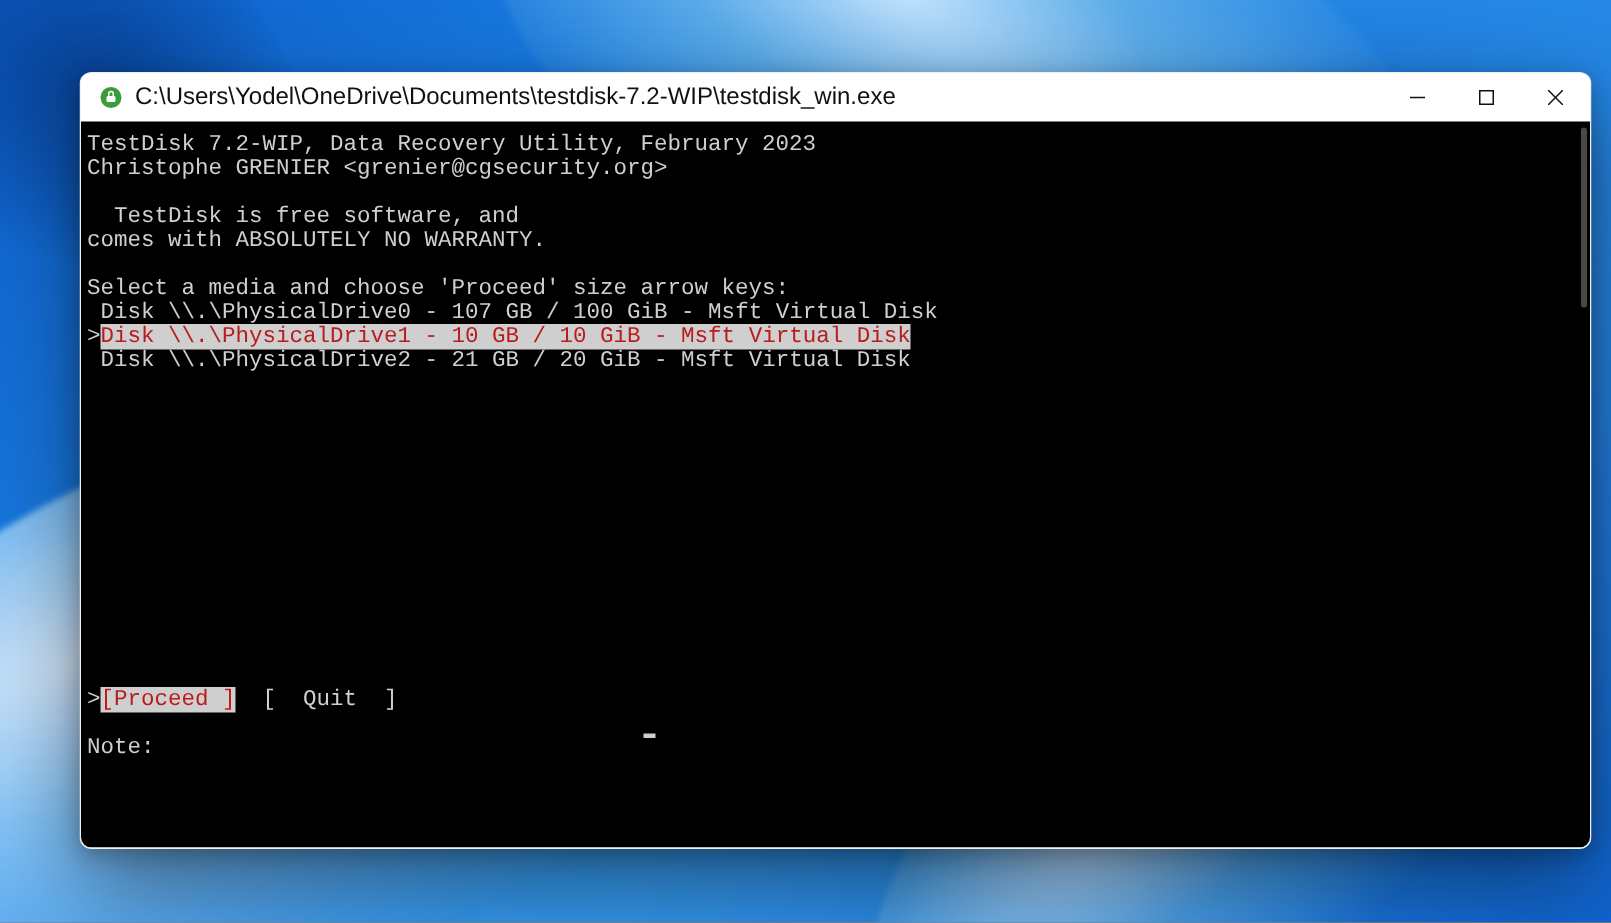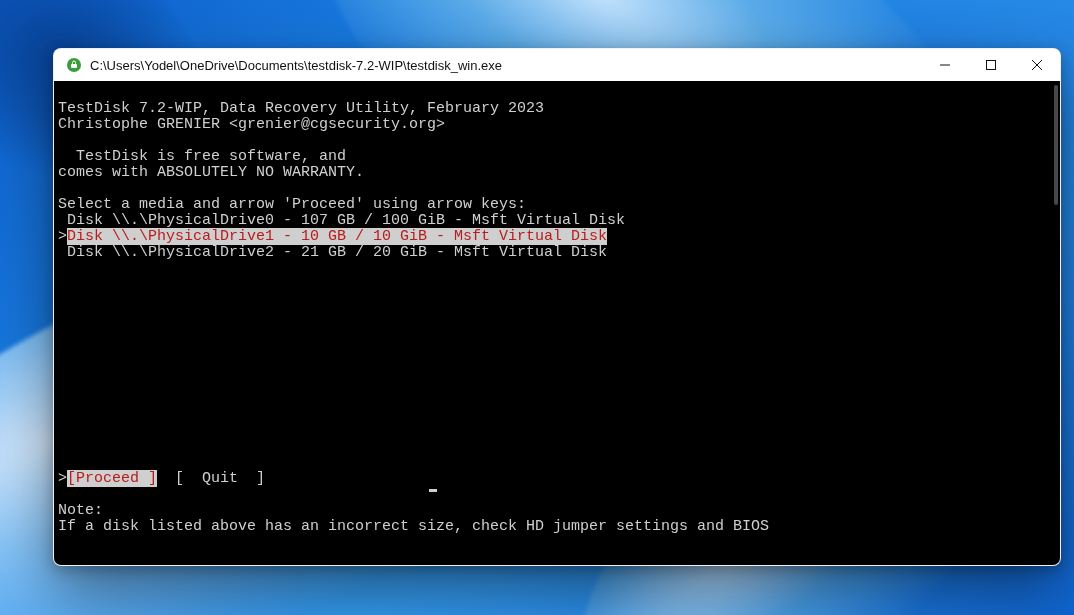--- a/index.html
+++ b/index.html
@@ -58,42 +58,42 @@
       align-items: center;
       background: #fff;
       flex-shrink: 0;
     }
     .app-icon {
       width: 16px; height: 16px;
       margin: 0 8px 0 12px;
       flex-shrink: 0;
     }
     .titlebar-title {
-      font-size: 13px;
+      font-size: 16px;
       color: #111;
       flex: 1;
       white-space: nowrap;
       overflow: hidden;
     }
     .win-controls { display: flex; height: 100%; }
     .win-btn {
       width: 46px; height: 32px;
       display: flex; align-items: center; justify-content: center;
       color: #111;
     }
     .win-btn svg { width: 10px; height: 10px; }
 
     .console {
       flex: 1;
       background: #000;
       color: #cfcfcf;
       font-family: Consolas, "Liberation Mono", monospace;
       font-size: 15px;
       line-height: 16px;
-      padding: 20px 0 0 0;
+      padding: 8px 0 0 0;
       position: relative;
       overflow: hidden;
     }
     .console .line {
       white-space: pre;
       padding: 0 4px;
       min-height: 16px;
     }
     .disk-line { white-space: pre; padding: 0 4px; }
     .disk-line.sel .hl {
@@ -165,33 +165,32 @@
       </div>
     </div>
 
     <div class="console">
       <div class="line">TestDisk 7.2-WIP, Data Recovery Utility, February 2023</div>
       <div class="line">Christophe GRENIER &lt;grenier@cgsecurity.org&gt;</div>
       <div class="gap"></div>
       <div class="line">  TestDisk is free software, and</div>
       <div class="line">comes with ABSOLUTELY NO WARRANTY.</div>
       <div class="gap"></div>
-      <div class="line">Select a media and arrow 'Proceed' using arrow keys:</div>
+      <div class="line">Select a media and choose 'Proceed' size arrow keys:</div>
 
       <div class="disk-line"> <span class="hl">Disk \\.\PhysicalDrive0 - 107 GB / 100 GiB - Msft Virtual Disk</span></div>
       <div class="disk-line sel">&gt;<span class="hl">Disk \\.\PhysicalDrive1 - 10 GB / 10 GiB - Msft Virtual Disk</span></div>
       <div class="disk-line"> <span class="hl">Disk \\.\PhysicalDrive2 - 21 GB / 20 GiB - Msft Virtual Disk</span></div>
 
       <div style="height:210px"></div>
 
       <div class="menu-row">&gt;<span class="menu-sel">[Proceed ]</span>  <span>[  Quit  ]</span></div>
 
       <div class="gap"></div>
       <div class="line">Note:</div>
-      <div class="line">If a disk listed above has an incorrect size, check HD jumper settings and BIOS</div>
 
       <span class="cursor"></span>
 
       <div class="scrollbar">
         <div class="scroll-thumb"></div>
       </div>
     </div>
   </div>
 </div>
 

